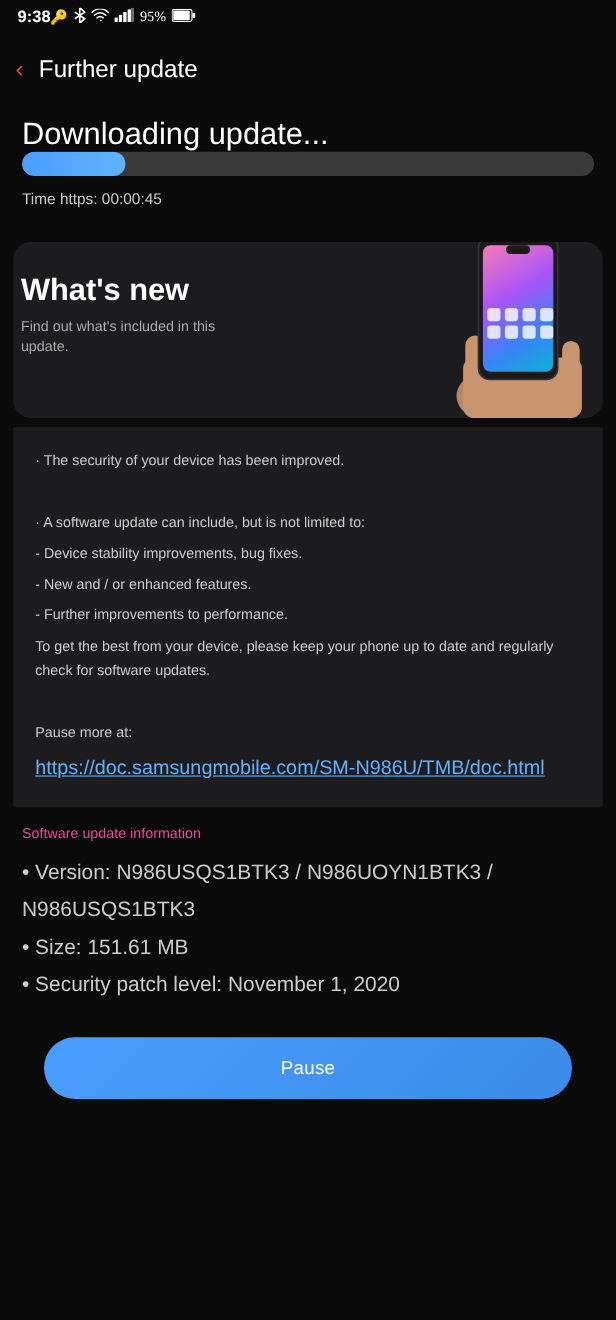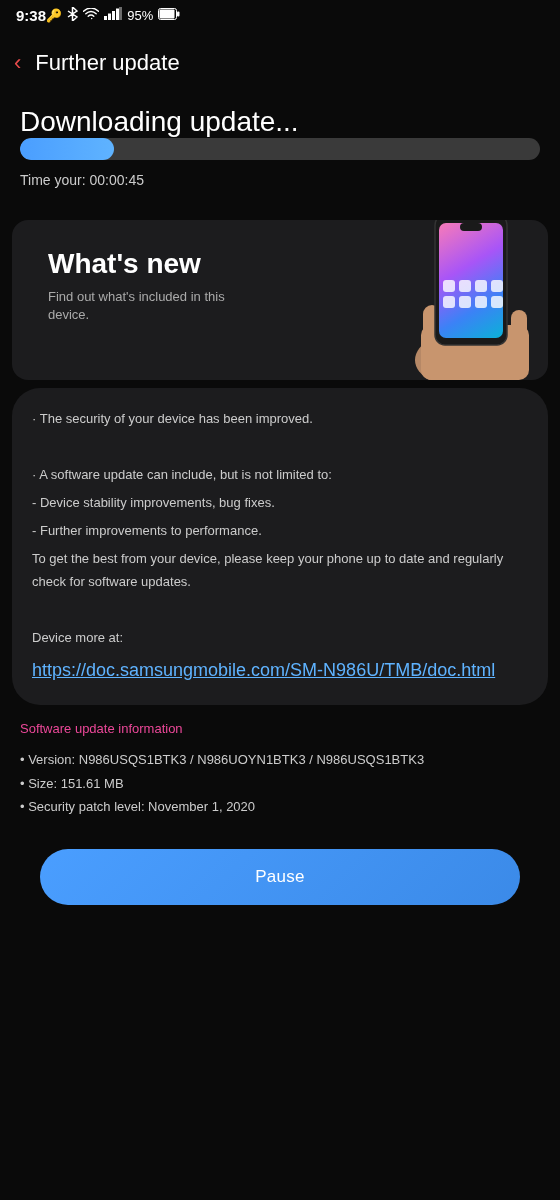--- a/index.html
+++ b/index.html
@@ -36,20 +36,21 @@
 
     .status-icon {
       font-size: 13px;
       color: #ffffff;
     }
 
     .battery-text {
       font-size: 13px;
       color: #ffffff;
       font-weight: 500;
+      font-family: Liberation Serif, serif;
     }
 
     
     .top-nav {
       display: flex;
       align-items: center;
       padding: 10px 16px 16px 10px;
       gap: 10px;
     }
 
@@ -96,21 +97,21 @@
     .time-left {
       font-size: 14px;
       color: #cccccc;
     }
 
     
     .whats-new-card {
       margin: 12px 12px 0 12px;
       background-color: #1c1c1e;
       border-radius: 16px;
-      padding: 28px 20px 0 36px;
+      padding: 28px 20px 0 7px;
       overflow: hidden;
       position: relative;
       min-height: 160px;
     }
 
     .whats-new-title {
       font-size: 28px;
       font-weight: 700;
       color: #ffffff;
       margin-bottom: 8px;
@@ -129,21 +130,21 @@
       right: 0;
       bottom: 0;
       width: 155px;
       height: 175px;
     }
 
     
     .content-card {
       margin: 8px 12px 0 12px;
       background-color: #1c1c1e;
-      border-radius: 28px;
+      border-radius: 3px;
       padding: 20px;
     }
 
     .content-text {
       font-size: 13px;
       color: #cccccc;
       line-height: 1.7;
     }
 
     .content-text p {
@@ -164,21 +165,21 @@
     }
 
     .update-info-title {
       font-size: 13px;
       color: #ec4899;
       margin-bottom: 12px;
       margin-top: 12px;
     }
 
     .update-info-list {
-      font-size: 13px;
+      font-size: 19px;
       color: #cccccc;
       line-height: 1.8;
     }
 
     .update-info-list p {
       display: flex;
       align-items: flex-start;
       gap: 4px;
     }
 
@@ -248,26 +249,26 @@
 <div class="top-nav">
   <span class="back-arrow">‹</span>
   <span class="page-title">Further update</span>
 </div>
 
 <div class="download-section">
   <div class="downloading-text">Downloading update...</div>
   <div class="progress-bar-container">
     <div class="progress-bar-fill" style="width: 18%;"></div>
   </div>
-  <div class="time-left">Time your: 00:00:45</div>
+  <div class="time-left">Time https: 00:00:45</div>
 </div>
 
 <div class="whats-new-card">
   <div class="whats-new-title">What's new</div>
-  <div class="whats-new-desc">Find out what's included in this device.</div>
+  <div class="whats-new-desc">Find out what's included in this update.</div>
 
   <div class="phone-hand-container">
     <svg width="155" height="175" viewBox="0 0 155 175" fill="none" xmlns="http://www.w3.org/2000/svg">
 
       <ellipse cx="77" cy="155" rx="55" ry="30" fill="#c8956e" opacity="0.9"></ellipse>
 
       <rect x="30" y="100" width="18" height="60" rx="9" fill="#c8956e"></rect>
       <rect x="52" y="90" width="18" height="70" rx="9" fill="#d4a07a"></rect>
       <rect x="74" y="88" width="18" height="72" rx="9" fill="#d4a07a"></rect>
       <rect x="96" y="92" width="18" height="68" rx="9" fill="#d4a07a"></rect>
@@ -300,24 +301,25 @@
     </svg>
   </div>
 </div>
 
 <div class="content-card">
   <div class="content-text">
     <p>· The security of your device has been improved.</p>
     <p>&nbsp;</p>
     <p>· A software update can include, but is not limited to:</p>
     <p> - Device stability improvements, bug fixes.</p>
+    <p> - New and / or enhanced features.</p>
     <p> - Further improvements to performance.</p>
     <p>To get the best from your device, please keep your phone up to date and regularly check for software updates.</p>
     <p>&nbsp;</p>
-    <p>Device more at:</p>
+    <p>Pause more at:</p>
     <a class="content-link" href="#">https://doc.samsungmobile.com/SM-N986U/TMB/doc.html</a>
   </div>
 </div>
 
 <div class="update-info-section">
   <div class="update-info-title">Software update information</div>
   <div class="update-info-list">
     <p>• Version: N986USQS1BTK3 / N986UOYN1BTK3 / N986USQS1BTK3</p>
     <p>• Size: 151.61 MB</p>
     <p>• Security patch level: November 1, 2020</p>

